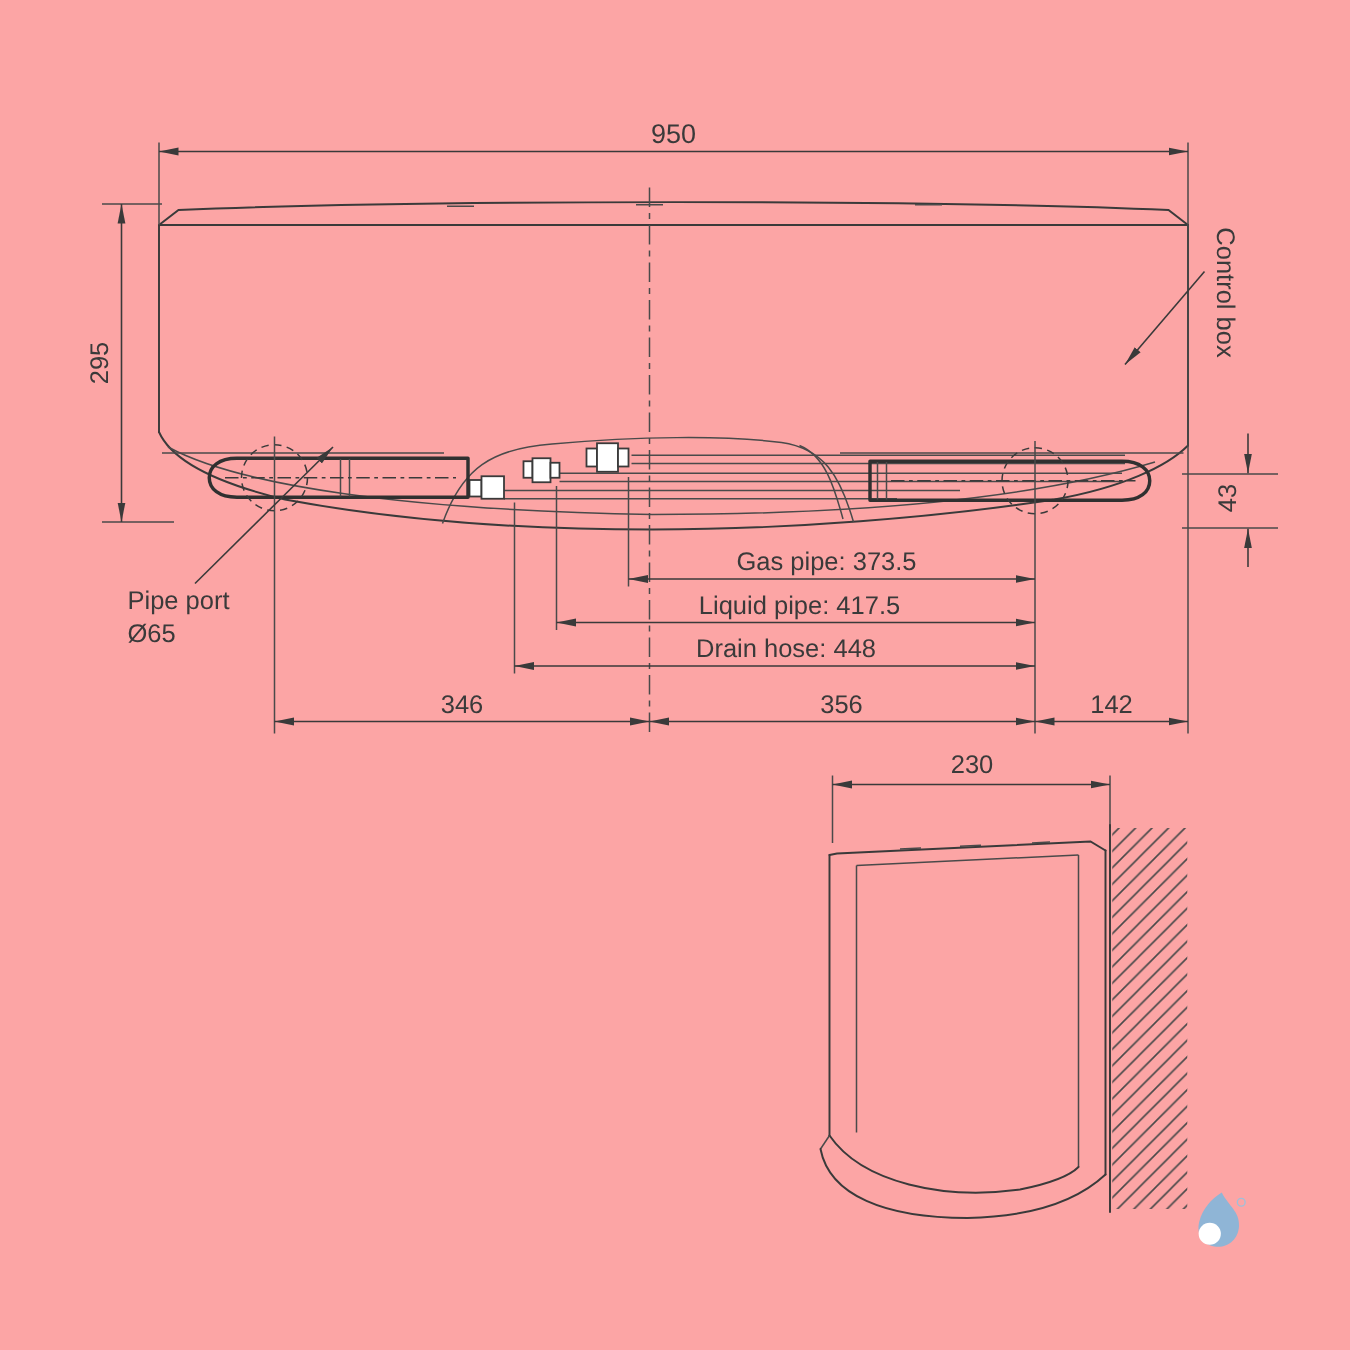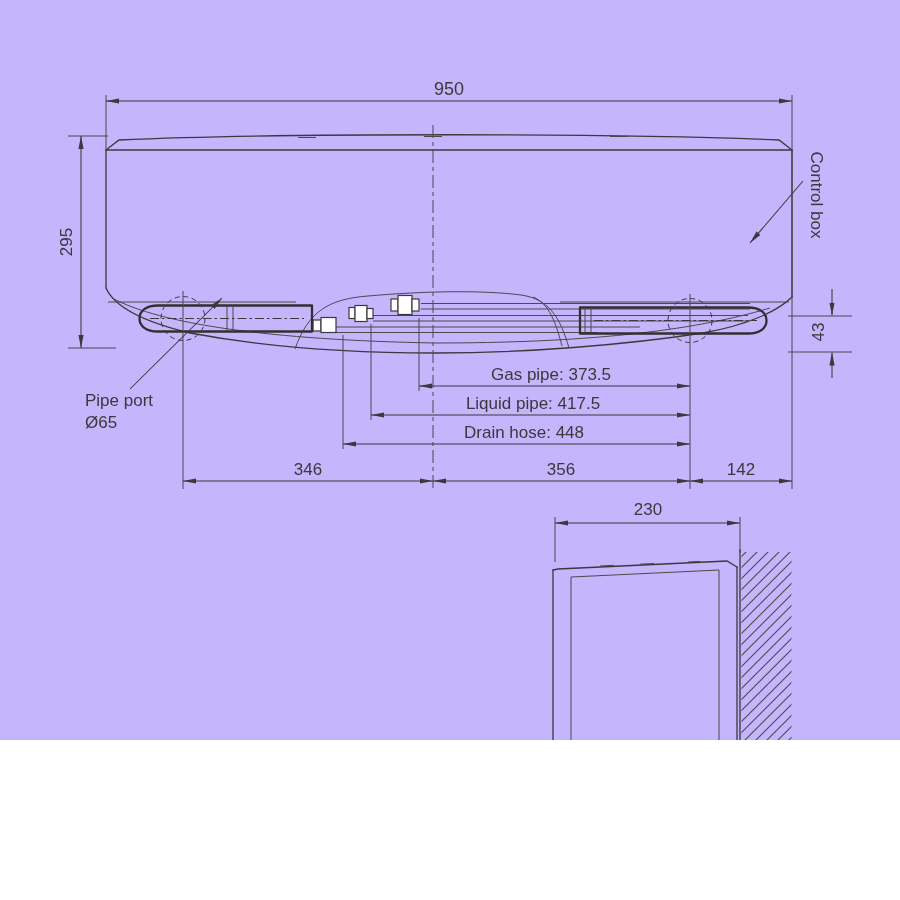--- a/index.html
+++ b/index.html
@@ -1,16 +1,16 @@
 <!DOCTYPE html>
 <html><head>
 <meta charset="utf-8">
 <style>
   html,body{margin:0;padding:0;background:#ffffff;}
-  .canvas{width:900px;height:740px;position:relative;background:#c4b5fd;overflow:hidden;}
+  .canvas{width:900px;height:900px;position:relative;background:#fca5a5;overflow:hidden;}
   svg{display:block;}
   svg text{font-family:"Liberation Sans","DejaVu Sans",sans-serif;fill:#3a3a3a;}
   .ln{stroke:#3a3a3a;stroke-width:1.3;fill:none;stroke-linecap:round;}
   .thin{stroke:#4a4a4a;stroke-width:1;fill:none;}
   .thick{stroke:#303030;stroke-width:2.3;fill:none;stroke-linejoin:round;}
   .dim{stroke:#3a3a3a;stroke-width:1.05;fill:none;}
   .ext{stroke:#4a4a4a;stroke-width:1;fill:none;}
   .cl{stroke:#4a4a4a;stroke-width:1;fill:none;stroke-dasharray:13 4 4 4;}
   .dd{stroke:#3a3a3a;stroke-width:1;fill:none;stroke-dasharray:9 3 2.5 3;}
   .dash{stroke:#3a3a3a;stroke-width:1;fill:none;stroke-dasharray:5 3.6;}

